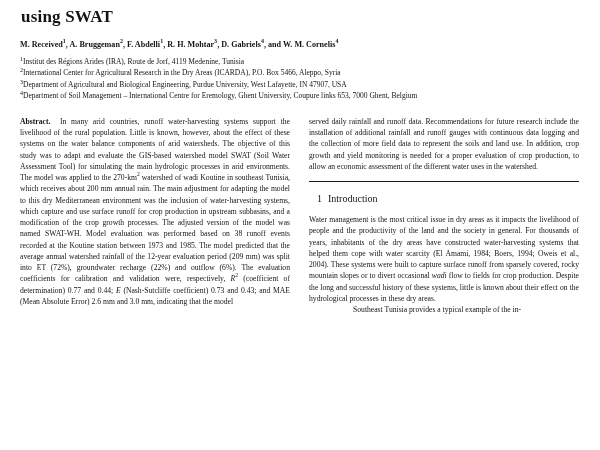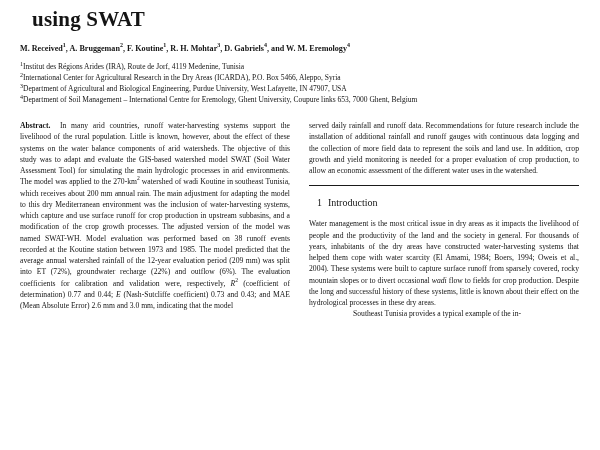--- a/index.html
+++ b/index.html
@@ -18,25 +18,25 @@
   .page {
     position: relative;
     width: 600px;
     height: 450px;
     box-sizing: border-box;
     padding: 0 20px;
   }
 
   
   .title {
-    font-size: 21px;
+    font-size: 17px;
     font-weight: bold;
     letter-spacing: 0.2px;
     line-height: 1.1;
-    margin: 5px 0 0 12px;
+    margin: 5px 0 0 1px;
     padding-top: 3px;
   }
 
   
   .authors {
     font-size: 8.1px;
     font-weight: bold;
     margin-top: 13px;
     line-height: 1.2;
     letter-spacing: 0.01px;
@@ -125,24 +125,24 @@
 </head>
 <body>
 
 <div class="page">
 
   <h1 class="title">using SWAT</h1>
 
   <div class="authors">
     <span>M. Received</span><sup>1</sup>,
     <span>A. Bruggeman</span><sup>2</sup>,
-    <span>F. Koutine</span><sup>1</sup>,
+    <span>F. Abdelli</span><sup>1</sup>,
     <span>R. H. Mohtar</span><sup>3</sup>,
     <span>D. Gabriels</span><sup>4</sup>, and
-    <span>W. M. Eremology</span><sup>4</sup>
+    <span>W. M. Cornelis</span><sup>4</sup>
   </div>
 
   <div class="affils">
     <p class="affil"><sup>1</sup><span>Institut des Régions Arides (IRA), Route de Jorf, 4119 Medenine, Tunisia</span></p>
     <p class="affil"><sup>2</sup><span>International Center for Agricultural Research in the Dry Areas (ICARDA), P.O. Box 5466, Aleppo, Syria</span></p>
     <p class="affil"><sup>3</sup><span>Department of Agricultural and Biological Engineering, Purdue University, West Lafayette, IN 47907, USA</span></p>
     <p class="affil"><sup>4</sup><span>Department of Soil Management – International Centre for Eremology, Ghent University, Coupure links 653, 7000 Ghent, Belgium</span></p>
   </div>
 
   <div class="dates">

